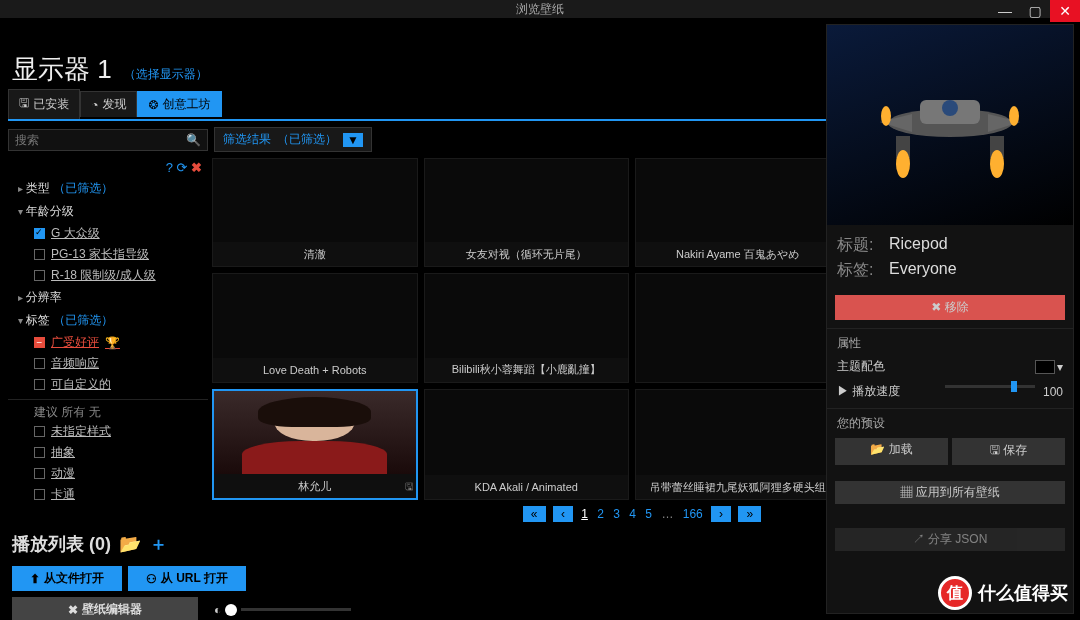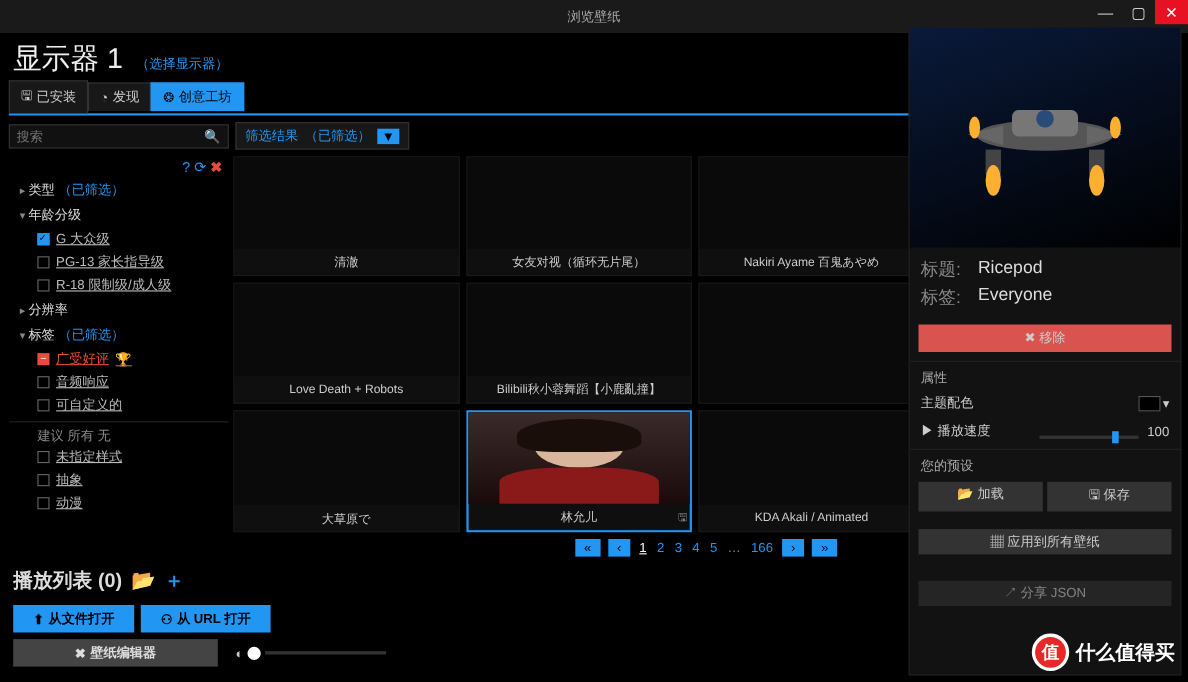--- a/index.html
+++ b/index.html
@@ -1,26 +1,26 @@
 <!DOCTYPE html>
 <html><head>
 <meta charset="utf-8">
 <style>
   * { box-sizing: border-box; margin: 0; padding: 0; font-family: "Microsoft YaHei", Arial, sans-serif; }
   body { background: #000; color: #ccc; width: 1080px; height: 620px; overflow: hidden; font-size: 12px; position: relative; }
 
   
-  .titlebar { height: 30px; background: #1a1a1a; display: flex; align-items: center; justify-content: center; position: relative; }
+  .titlebar { height: 18px; background: #1a1a1a; display: flex; align-items: center; justify-content: center; position: relative; }
   .titlebar .title { color: #aaa; font-size: 12px; }
   .win-controls { position: absolute; right: 0; top: 0; display: flex; }
   .win-btn { width: 30px; height: 22px; display: flex; align-items: center; justify-content: center; color: #ccc; font-size: 14px; }
   .win-close { background: #e81123; color: #fff; }
 
   
-  .header { padding: 6px 12px 2px 12px; display: flex; align-items: baseline; gap: 12px; }
+  .header { padding: 6px 12px 2px 12px; display: flex; align-items: baseline; gap: 12px; margin-top: 28px; }
   .header h1 { font-size: 26px; font-weight: 300; color: #eee; }
   .header .select-disp { color: #2196f3; font-size: 12px; }
 
   
   .tabs { display: flex; border-bottom: 2px solid #2196f3; margin: 0 8px; align-items: center; }
   .tab { padding: 4px 10px; display: flex; align-items: center; gap: 4px; color: #ccc; border: 1px solid #333; border-bottom: none; background: #181818; font-size:12px;}
   .tab.active { background: #2196f3; color: #000; border-color: #2196f3;}
   .tab-icons-right { margin-left: auto; display: flex; gap: 14px; padding-right: 6px; color: #2196f3; font-size: 16px; }
 
   
@@ -80,21 +80,21 @@
   .preview { height: 200px; background: linear-gradient(160deg,#0a1a3a 0%,#000 100%); position: relative; overflow:hidden;}
   .spaceship { position:absolute; top:50%; left:50%; transform:translate(-50%,-55%); }
   .info { padding: 8px 10px; }
   .info-row { display: flex; font-size: 16px; padding: 2px 0; }
   .info-row .k { width: 52px; color: #888; }
   .info-row .v { color: #ddd; }
   .remove-btn { background: #d9534f; color: #ccc; text-align: center; padding: 4px; margin: 4px 8px; font-size:12px;}
   .section-label { padding: 6px 10px 2px 10px; color: #aaa; border-top:1px solid #222; margin-top:4px;}
   .prop-row { display: flex; align-items: center; padding: 4px 10px; justify-content: space-between; font-size:12px; color:#ccc;}
   .swatch { width: 20px; height: 14px; background:#000; border:1px solid #555;}
-  .slider { display:flex; align-items:flex-end; gap:8px;}
+  .slider { display:flex; align-items:flex-start; gap:8px;}
   .slider .track{ width:90px; height:3px; background:#333; position:relative;}
   .slider .track::after{ content:""; position:absolute; right:18px; top:-4px; width:6px; height:11px; background:#2196f3;}
   .preset-btns { display:flex; gap:4px; padding: 4px 8px;}
   .preset-btns .pbtn { flex:1; background:#333; color:#ccc; text-align:center; padding:3px; font-size:12px;}
   .full-btn { margin:12px 8px; background:#333; color:#ccc; text-align:center; padding:3px; font-size:12px;}
 
   
   .watermark { position:absolute; right:12px; bottom:10px; display:flex; align-items:center; gap:6px; color:#fff; font-size:18px; font-weight:bold;}
   .wm-badge{ width:34px; height:34px; border-radius:50%; background:#e62828; color:#fff; display:flex; align-items:center; justify-content:center; font-size:16px; border:3px solid #fff;}
 
@@ -203,20 +203,24 @@
         <span>未指定样式</span>
       </div>
     <div class="sb-item">
         <span class="cb"></span>
         <span>抽象</span>
       </div>
     <div class="sb-item">
         <span class="cb"></span>
         <span>动漫</span>
       </div>
+    <div class="sb-item">
+        <span class="cb"></span>
+        <span>卡通</span>
+      </div>
     <div class="sb-item"></div>
 
   </div>
 
   <div class="grid-wrap">
     <div class="grid">
       <div class="card">
           <div class="thumb"></div>
           <div class="label">清澈</div>
         </div>
@@ -243,24 +247,20 @@
           <div class="label">Bilibili秋小蓉舞蹈【小鹿亂撞】</div>
         </div>
       <div class="card">
           <div class="thumb"></div>
         </div>
       <div class="card">
           <div class="thumb"></div>
           <div class="label">wlop</div>
         </div>
 
-      <div class="card">
-          <div class="thumb"></div>
-          <div class="label">大草原で</div>
-        </div>
       <div class="card selected">
           <div class="thumb">
             <div class="photo">
               <div class="body"></div>
             </div>
           </div>
           <div class="label">林允儿</div>
           <span class="save">🖫</span>
         </div>
       <div class="card">

